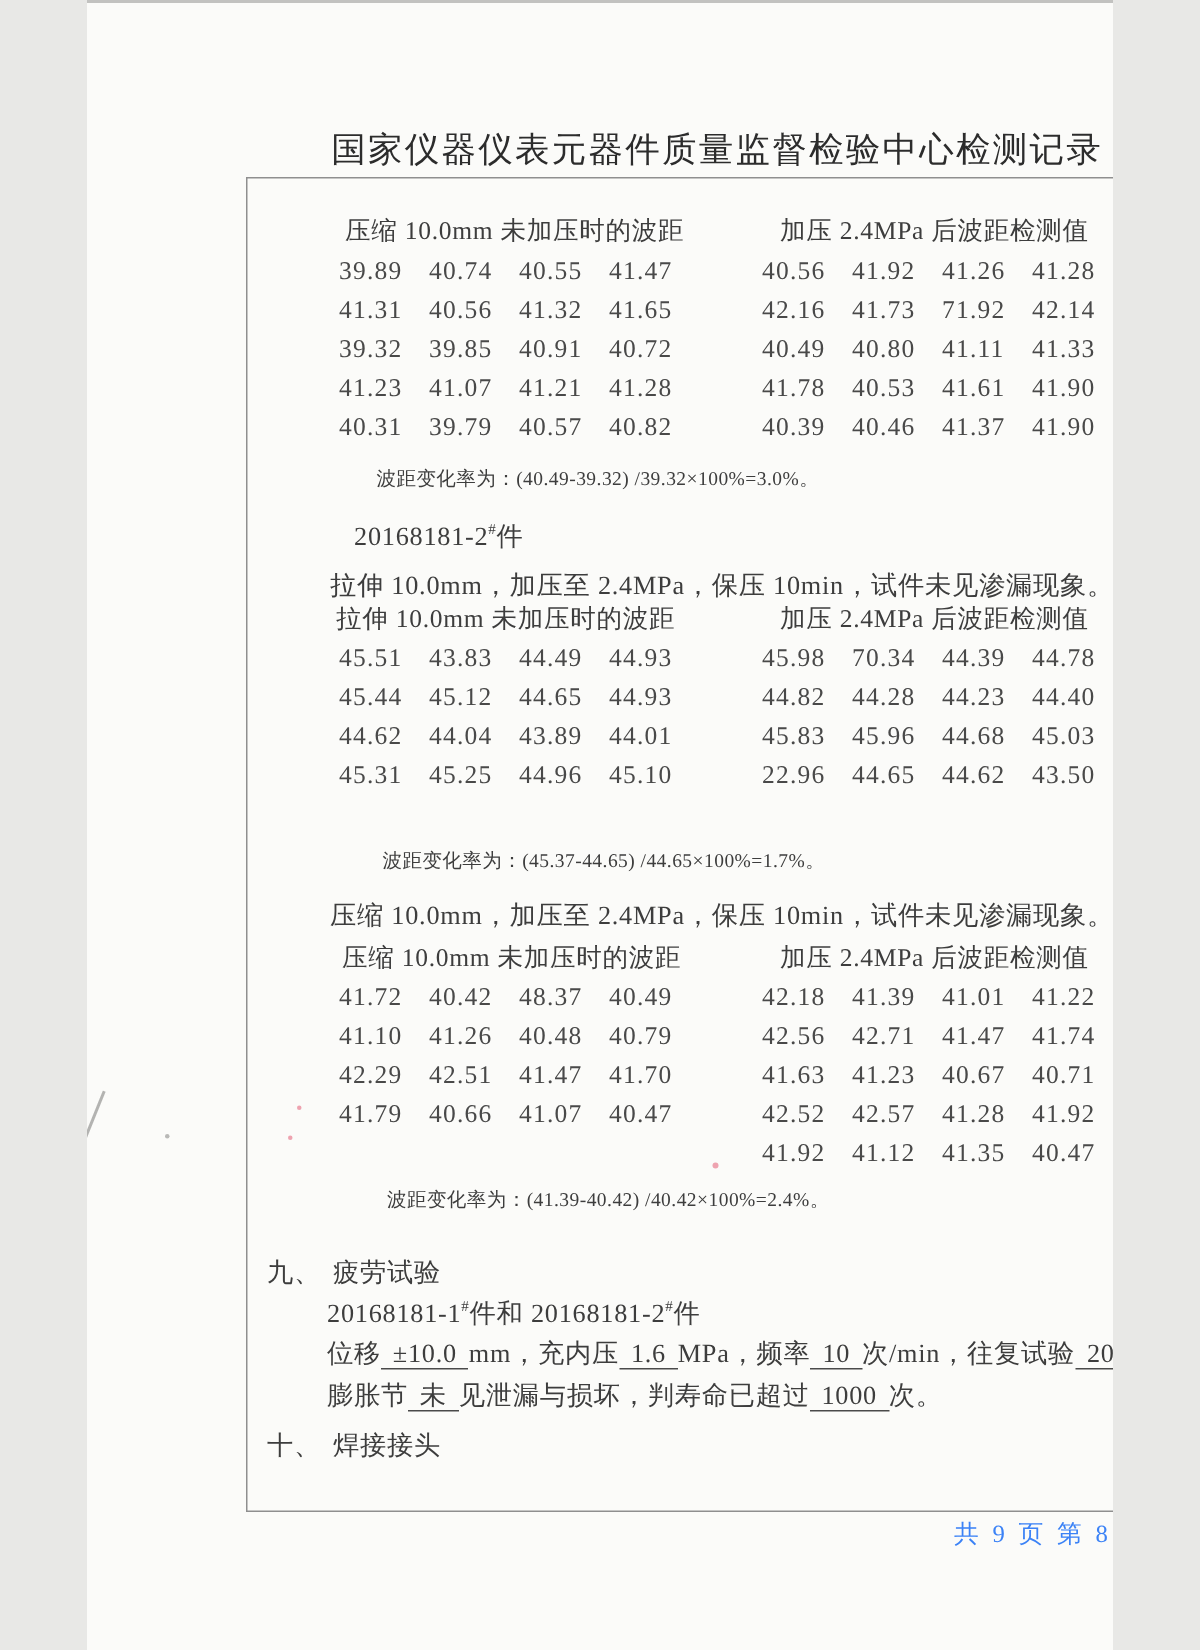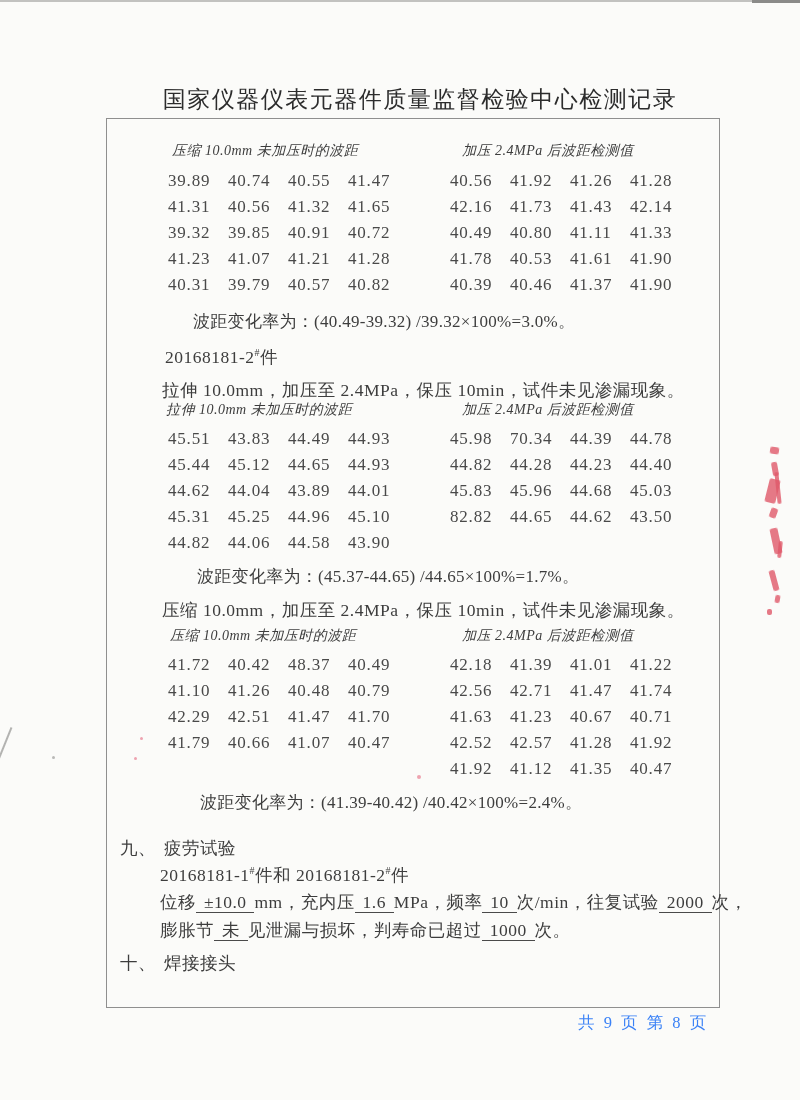--- a/index.html
+++ b/index.html
@@ -1,34 +1,34 @@
 <!DOCTYPE html>
 <html><head>
 <meta charset="utf-8">
 <style>
   html,body { margin:0; padding:0; background:#e8e8e6; }
   .page {
-    position:relative; width:800px; height:1100px; margin:0 auto;
+    position:relative; width:684px; height:1100px; margin:0 auto;
     background:#fbfbf9; overflow:hidden;
     font-family:"Liberation Serif","DejaVu Serif",serif; color:#3d3d3d;
   }
   .abs { position:absolute; }
   .title {
     margin:0; font-weight:normal; font-size:23px; letter-spacing:1.5px;
     color:#2c2c2c; width:800px; text-align:center; left:20px; top:84px;
     white-space:nowrap;
   }
   .frame {
     left:106px; top:118px; width:614px; height:890px;
     border:1.5px solid #8f8f8f; box-sizing:border-box;
     background:transparent;
   }
-  .hdr { font-size:14px; letter-spacing:0.5px; white-space:nowrap;font-style:italic; }
+  .hdr { font-size:17px; letter-spacing:0.5px; white-space:nowrap; }
   .body-line { font-size:17.5px; letter-spacing:0.5px; white-space:nowrap; }
-  .formula { font-size:17px; letter-spacing:0.3px; white-space:nowrap; }
+  .formula { font-size:13px; letter-spacing:0.3px; white-space:nowrap; }
   .num-row { height:26px; line-height:26px; white-space:nowrap; }
   .num-cell {
     display:inline-block; width:60px; font-size:17px;
     letter-spacing:0.8px; color:#494949;
   }
   .u { border-bottom:1.3px solid #4a4a4a; padding:0 3px; white-space:pre; }
   sup.hash { font-size:10px; line-height:0; }
   .section-num { display:inline-block; margin-right:8px; }
   .footer { font-size:16.5px; letter-spacing:2.5px; color:#3b82f6; white-space:nowrap; }
 
@@ -56,46 +56,45 @@
   <div class="abs hdr" style="left:462px;top:142px">加压 2.4MPa 后波距检测值</div>
   <div class="abs" style="left:168px;top:168px">
       <div class="num-row"><span class="num-cell">39.89</span><span class="num-cell">40.74</span><span class="num-cell">40.55</span><span class="num-cell">41.47</span></div>
       <div class="num-row"><span class="num-cell">41.31</span><span class="num-cell">40.56</span><span class="num-cell">41.32</span><span class="num-cell">41.65</span></div>
       <div class="num-row"><span class="num-cell">39.32</span><span class="num-cell">39.85</span><span class="num-cell">40.91</span><span class="num-cell">40.72</span></div>
       <div class="num-row"><span class="num-cell">41.23</span><span class="num-cell">41.07</span><span class="num-cell">41.21</span><span class="num-cell">41.28</span></div>
       <div class="num-row"><span class="num-cell">40.31</span><span class="num-cell">39.79</span><span class="num-cell">40.57</span><span class="num-cell">40.82</span></div>
     </div>
   <div class="abs" style="left:450px;top:168px">
       <div class="num-row"><span class="num-cell">40.56</span><span class="num-cell">41.92</span><span class="num-cell">41.26</span><span class="num-cell">41.28</span></div>
-      <div class="num-row"><span class="num-cell">42.16</span><span class="num-cell">41.73</span><span class="num-cell">41.43</span><span class="num-cell">42.14</span></div>
+      <div class="num-row"><span class="num-cell">42.16</span><span class="num-cell">41.73</span><span class="num-cell">71.92</span><span class="num-cell">42.14</span></div>
       <div class="num-row"><span class="num-cell">40.49</span><span class="num-cell">40.80</span><span class="num-cell">41.11</span><span class="num-cell">41.33</span></div>
       <div class="num-row"><span class="num-cell">41.78</span><span class="num-cell">40.53</span><span class="num-cell">41.61</span><span class="num-cell">41.90</span></div>
       <div class="num-row"><span class="num-cell">40.39</span><span class="num-cell">40.46</span><span class="num-cell">41.37</span><span class="num-cell">41.90</span></div>
     </div>
   <div class="abs formula" style="left:193px;top:310px">波距变化率为：(40.49-39.32) /39.32×100%=3.0%。</div>
 
-  <div class="abs body-line" style="left:165px;top:345px">
+  <div class="abs body-line" style="left:178px;top:345px">
     <span>20168181-2</span><sup class="hash">#</sup><span>件</span>
   </div>
   <div class="abs body-line" style="left:162px;top:378px">拉伸 10.0mm，加压至 2.4MPa，保压 10min，试件未见渗漏现象。</div>
 
   <div class="abs hdr" style="left:166px;top:401px">拉伸 10.0mm 未加压时的波距</div>
   <div class="abs hdr" style="left:462px;top:401px">加压 2.4MPa 后波距检测值</div>
   <div class="abs" style="left:168px;top:426px">
       <div class="num-row"><span class="num-cell">45.51</span><span class="num-cell">43.83</span><span class="num-cell">44.49</span><span class="num-cell">44.93</span></div>
       <div class="num-row"><span class="num-cell">45.44</span><span class="num-cell">45.12</span><span class="num-cell">44.65</span><span class="num-cell">44.93</span></div>
       <div class="num-row"><span class="num-cell">44.62</span><span class="num-cell">44.04</span><span class="num-cell">43.89</span><span class="num-cell">44.01</span></div>
       <div class="num-row"><span class="num-cell">45.31</span><span class="num-cell">45.25</span><span class="num-cell">44.96</span><span class="num-cell">45.10</span></div>
-      <div class="num-row"><span class="num-cell">44.82</span><span class="num-cell">44.06</span><span class="num-cell">44.58</span><span class="num-cell">43.90</span></div>
     </div>
   <div class="abs" style="left:450px;top:426px">
       <div class="num-row"><span class="num-cell">45.98</span><span class="num-cell">70.34</span><span class="num-cell">44.39</span><span class="num-cell">44.78</span></div>
       <div class="num-row"><span class="num-cell">44.82</span><span class="num-cell">44.28</span><span class="num-cell">44.23</span><span class="num-cell">44.40</span></div>
       <div class="num-row"><span class="num-cell">45.83</span><span class="num-cell">45.96</span><span class="num-cell">44.68</span><span class="num-cell">45.03</span></div>
-      <div class="num-row"><span class="num-cell">82.82</span><span class="num-cell">44.65</span><span class="num-cell">44.62</span><span class="num-cell">43.50</span></div>
+      <div class="num-row"><span class="num-cell">22.96</span><span class="num-cell">44.65</span><span class="num-cell">44.62</span><span class="num-cell">43.50</span></div>
     </div>
   <div class="abs formula" style="left:197px;top:565px">波距变化率为：(45.37-44.65) /44.65×100%=1.7%。</div>
 
   <div class="abs body-line" style="left:162px;top:598px">压缩 10.0mm，加压至 2.4MPa，保压 10min，试件未见渗漏现象。</div>
 
   <div class="abs hdr" style="left:170px;top:627px">压缩 10.0mm 未加压时的波距</div>
   <div class="abs hdr" style="left:462px;top:627px">加压 2.4MPa 后波距检测值</div>
   <div class="abs" style="left:168px;top:652px">
       <div class="num-row"><span class="num-cell">41.72</span><span class="num-cell">40.42</span><span class="num-cell">48.37</span><span class="num-cell">40.49</span></div>
       <div class="num-row"><span class="num-cell">41.10</span><span class="num-cell">41.26</span><span class="num-cell">40.48</span><span class="num-cell">40.79</span></div>

